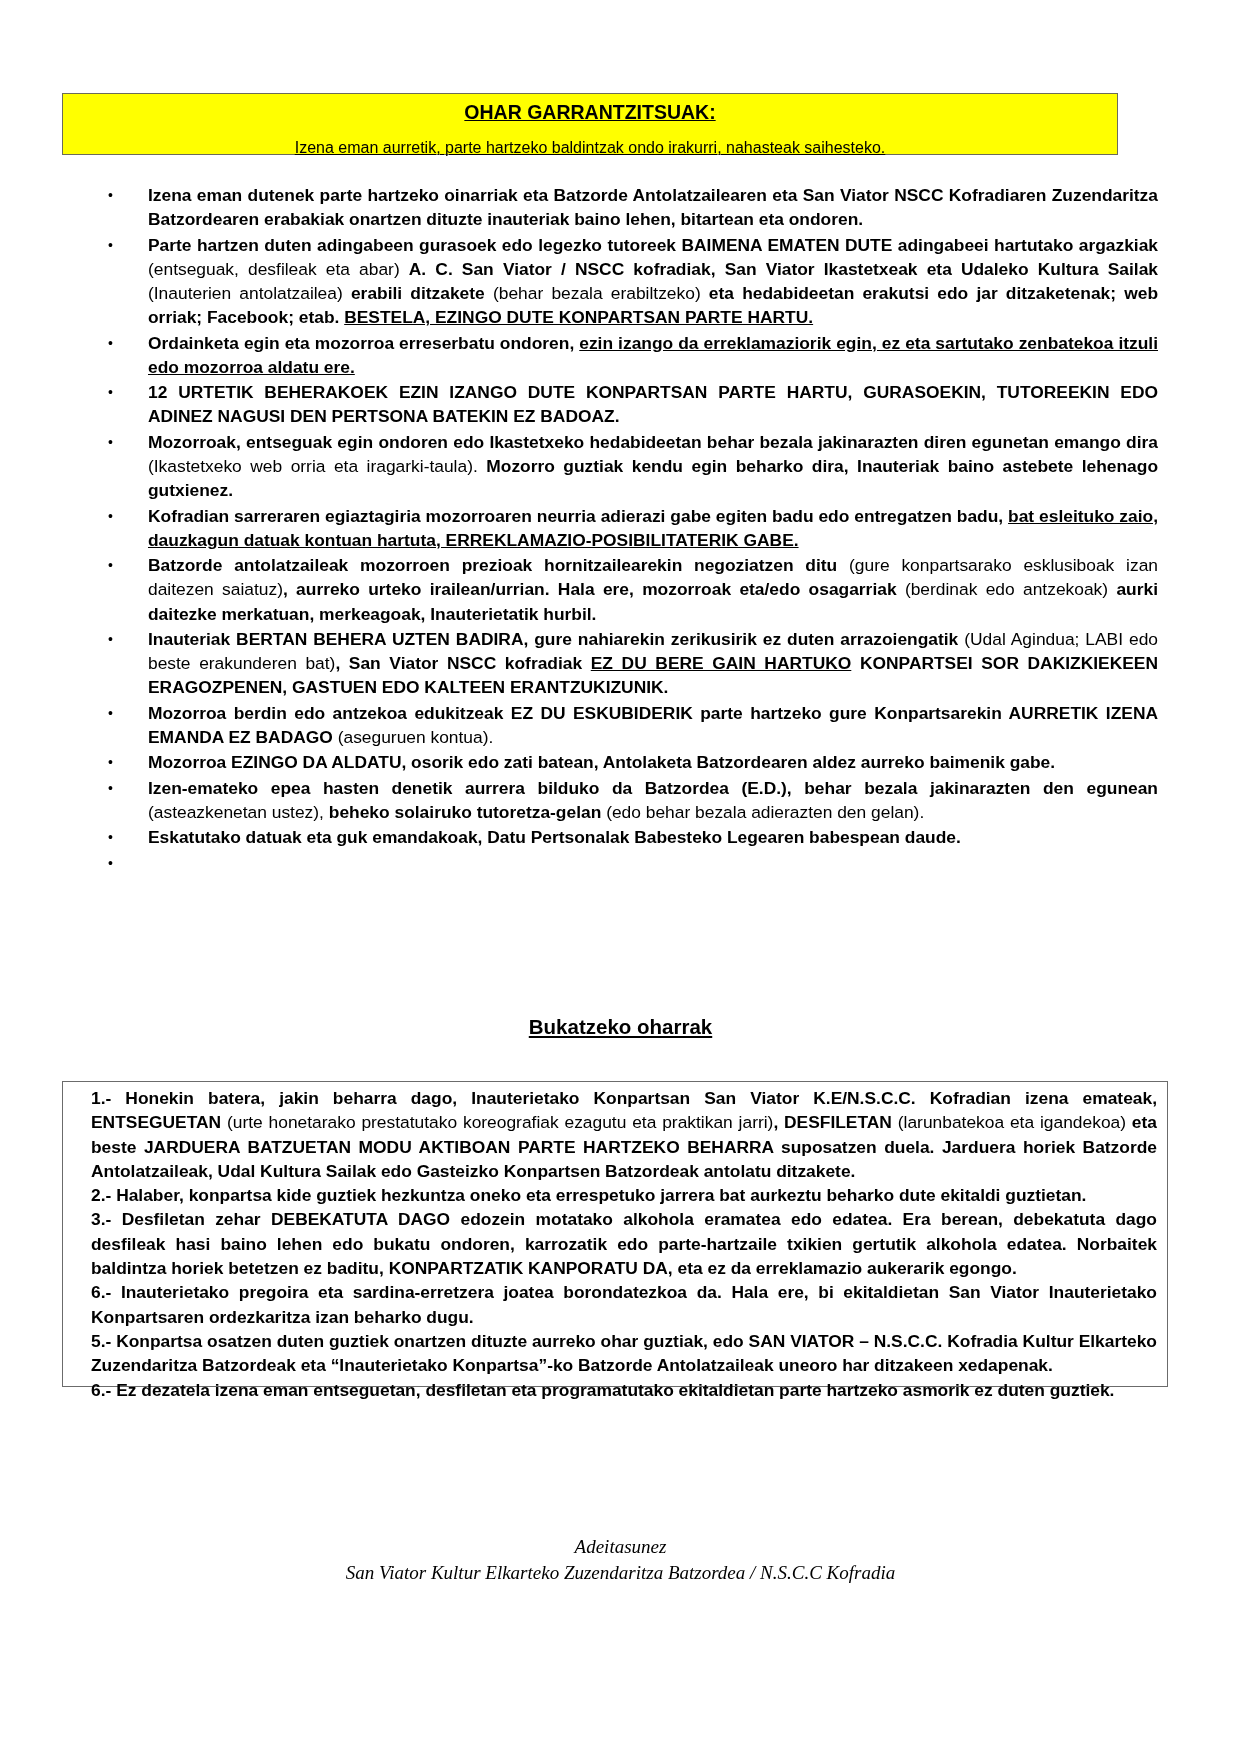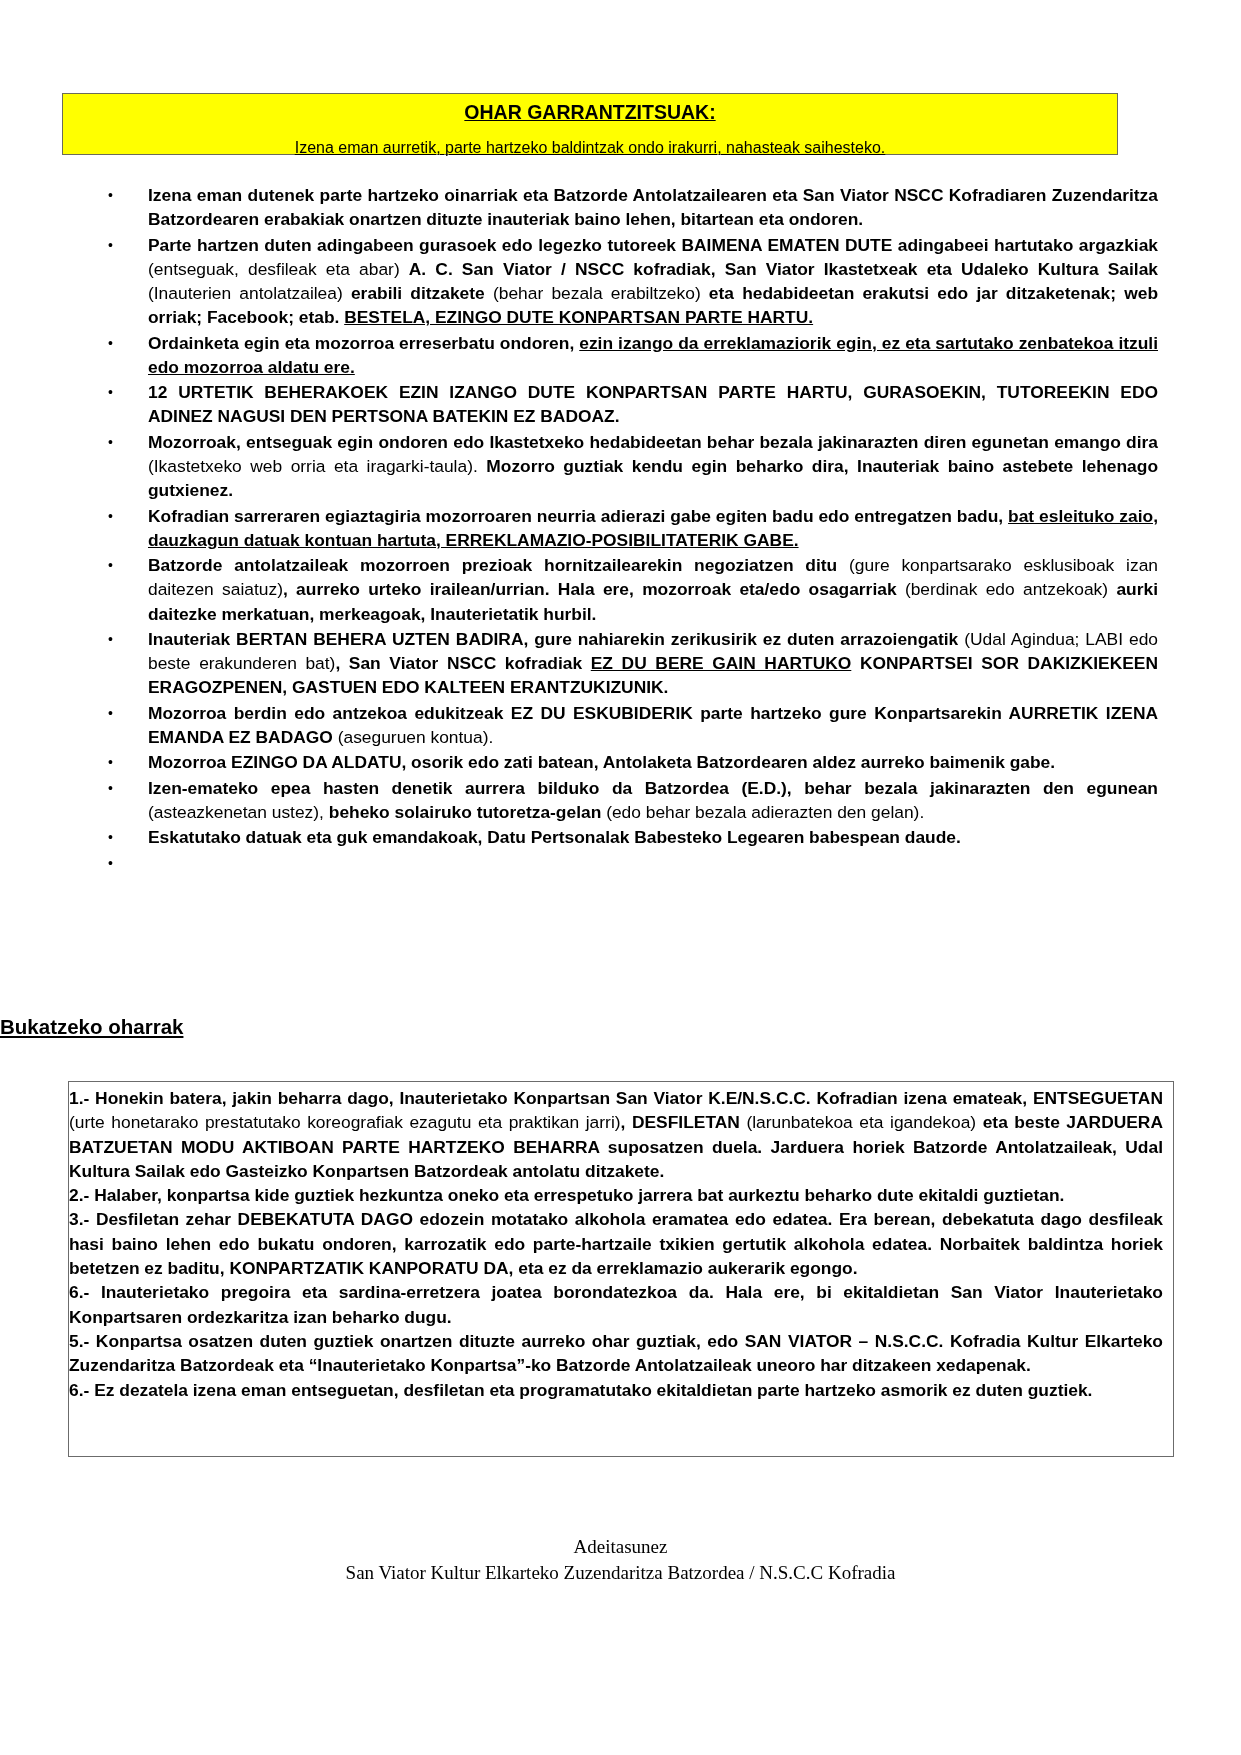--- a/index.html
+++ b/index.html
@@ -28,33 +28,33 @@
   .rule {
     position: relative; padding-left: 48px; font-size: 17.4px; line-height: 24.2px;
     text-align: justify; margin-bottom: 1.2px;
   }
   .bullet {
     position: absolute; left: 8px; top: 0; font-size: 14px; line-height: 24.2px;
   }
   .b { font-weight: bold; }
   .u { text-decoration: underline; }
   .section-heading {
-    position: absolute; left: 0; width: 1241px; top: 1014px; text-align: left;
+    position: absolute; left: 0; width: 1241px; top: 1014px; text-align: center;
     font-weight: bold; font-size: 20.5px; text-decoration: underline; line-height: 26px;
   }
   .final-box {
-    position: absolute; left: 68px; top: 1081px; width: 1106px; height: 376px;
-    border: 1.5px solid #6b6b6b; box-sizing: border-box; padding: 4px 10px 0 0;
+    position: absolute; left: 62px; top: 1081px; width: 1106px; height: 306px;
+    border: 1.5px solid #6b6b6b; box-sizing: border-box; padding: 4px 10px 0 28px;
   }
   .final-note {
     font-size: 17.4px; line-height: 24.3px; text-align: justify; margin: 0;
   }
   .closing {
     position: absolute; left: 0; width: 1241px; top: 1534px; text-align: center;
-    font-family: "Liberation Serif", serif; font-size: 19px; line-height: 26px;
+    font-family: "Liberation Serif", serif; font-style: italic; font-size: 19px; line-height: 26px;
   }
 </style>
 </head>
 <body>
 
 <div class="page">
 
   <div class="notice-box">
     <div class="notice-title">OHAR GARRANTZITSUAK:</div>
     <div class="notice-sub">Izena eman aurretik, parte hartzeko baldintzak ondo irakurri, nahasteak saihesteko.</div>

